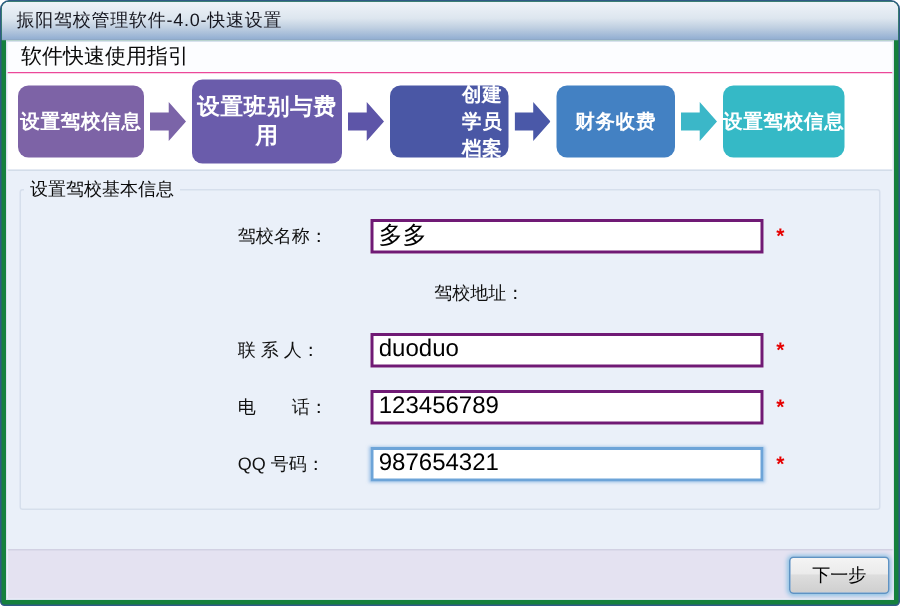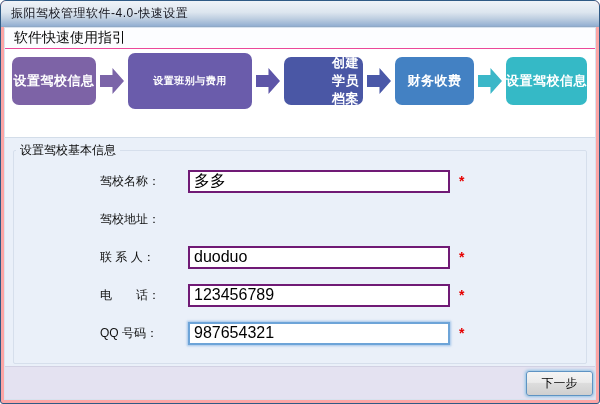--- a/index.html
+++ b/index.html
@@ -3,21 +3,21 @@
 <meta charset="utf-8">
 <style>
   * { box-sizing: border-box; margin: 0; padding: 0; }
   html,body { width:600px; height:404px; }
   body {
     font-family: "Liberation Sans", "DejaVu Sans", sans-serif;
     background:#fff;
   }
   .window {
     width:600px; height:404px;
-    background:#fca5a5;
+    background:#15803d;
     border:1px solid #2f5a85;
     border-radius:6px 6px 3px 3px;
     padding:0 3px 3px 3px;
     display:flex; flex-direction:column;
     overflow:hidden;
   }
   .titlebar {
     height:26px; flex:0 0 26px;
     margin:0 -3px 0 -3px; padding:0 10px;
     background:linear-gradient(180deg,#eff3f8 0%,#dde6ef 45%,#bfcfe1 70%,#93afd2 100%);
@@ -44,50 +44,49 @@
     display:flex; align-items:center; padding-left:7px;
   }
   .step-box {
     color:#fff; font-weight:bold;
     display:flex; align-items:center; justify-content:center;
     border-radius:7px; height:48px; text-align:center;
     flex:0 0 auto; font-size:13px;
     letter-spacing:0.5px;
   }
   .step-1 { width:84px; }
-  .step-2 { width:124px; height:56px; font-size:10px; }
+  .step-2 { width:100px; height:56px; font-size:15px; }
   .step-3 { width:79px; }
   .step-4 { width:79px; }
   .step-5 { width:81px; }
   .flow-arrow {
     width:24px; height:26px; flex:0 0 24px; margin:0 4px;
     clip-path: polygon(0 27%, 52% 27%, 52% 0, 100% 50%, 52% 100%, 52% 73%, 0 73%);
   }
   
   .form-panel {
     flex:1 1 auto; background:#eaf0f9;
     border-top:1px solid #d3dde9;
     display:flex; flex-direction:column;
     position:relative;
-    margin-top:24px;
   }
   fieldset.groupbox {
     margin:4px 8px 0 8px;
     border:1px solid #d6dfec;
     border-radius:2px;
     height:222px;
     padding-top:10px;
   }
   legend.group-title {
     font-size:12px; color:#0a0a0a;
     padding:0 4px; margin-left:2px;
   }
   .form-row {
     display:flex; align-items:center;
-    margin:0 0 14px 86px; height:24px;
+    margin:0 0 14px 86px; height:24px;justify-content:center;
   }
   .field-label {
     width:88px; flex:0 0 88px;
     font-size:12px; color:#111; white-space:pre;
   }
   .field-input {
     width:262px; height:23px; flex:0 0 262px;
     border:2px solid #701a75; background:#fff;
     font-size:16px; color:#000; padding:0 4px;
     font-family:Liberation Sans, sans-serif;

